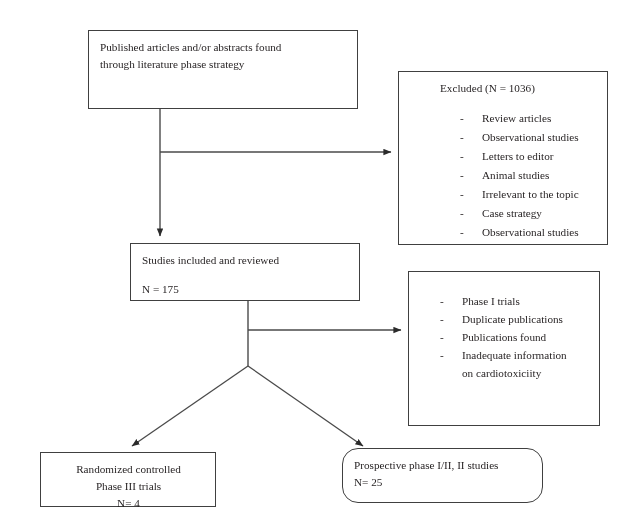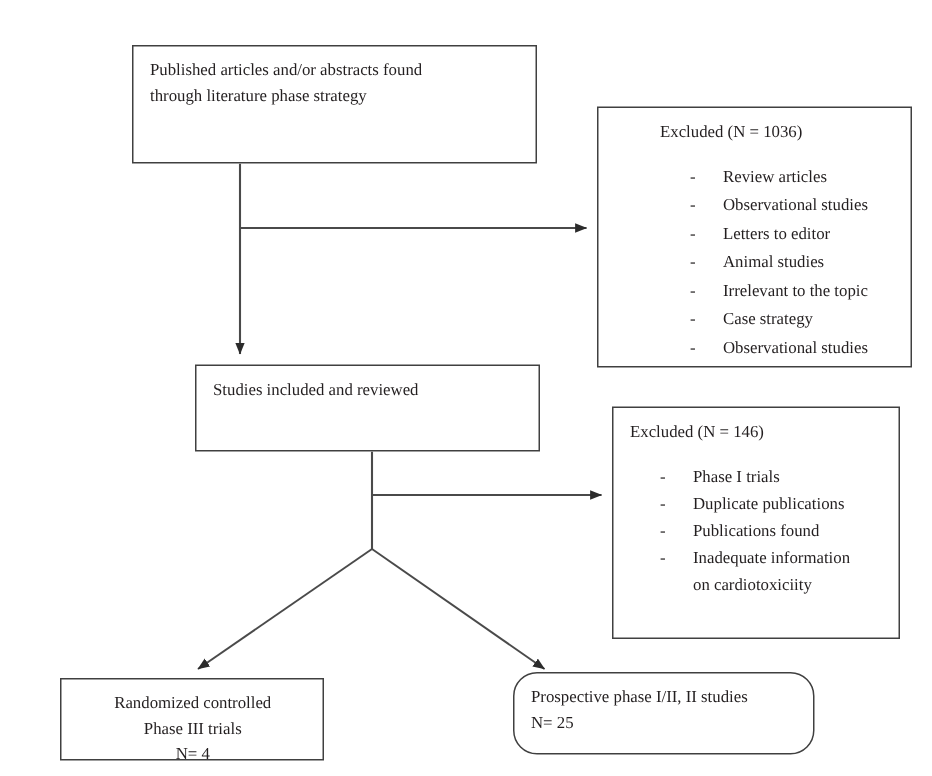--- a/index.html
+++ b/index.html
@@ -152,24 +152,24 @@
       <span class="bullet-row">
         <span class="dash">-</span>
         <span>Observational studies</span>
       </span>
     </span>
   </div>
 
   <div class="node" id="node-included">
     <span class="line">Studies included and reviewed</span>
     <span class="spacer"></span>
+    <span class="line">N = 175</span>
   </div>
 
   <div class="node" id="node-excluded2">
-    <span class="line">Excluded (N = 146)</span>
     <span class="bullets tight">
       <span class="bullet-row">
         <span class="dash">-</span>
         <span>Phase I trials</span>
       </span>
       <span class="bullet-row">
         <span class="dash">-</span>
         <span>Duplicate publications</span>
       </span>
       <span class="bullet-row">

